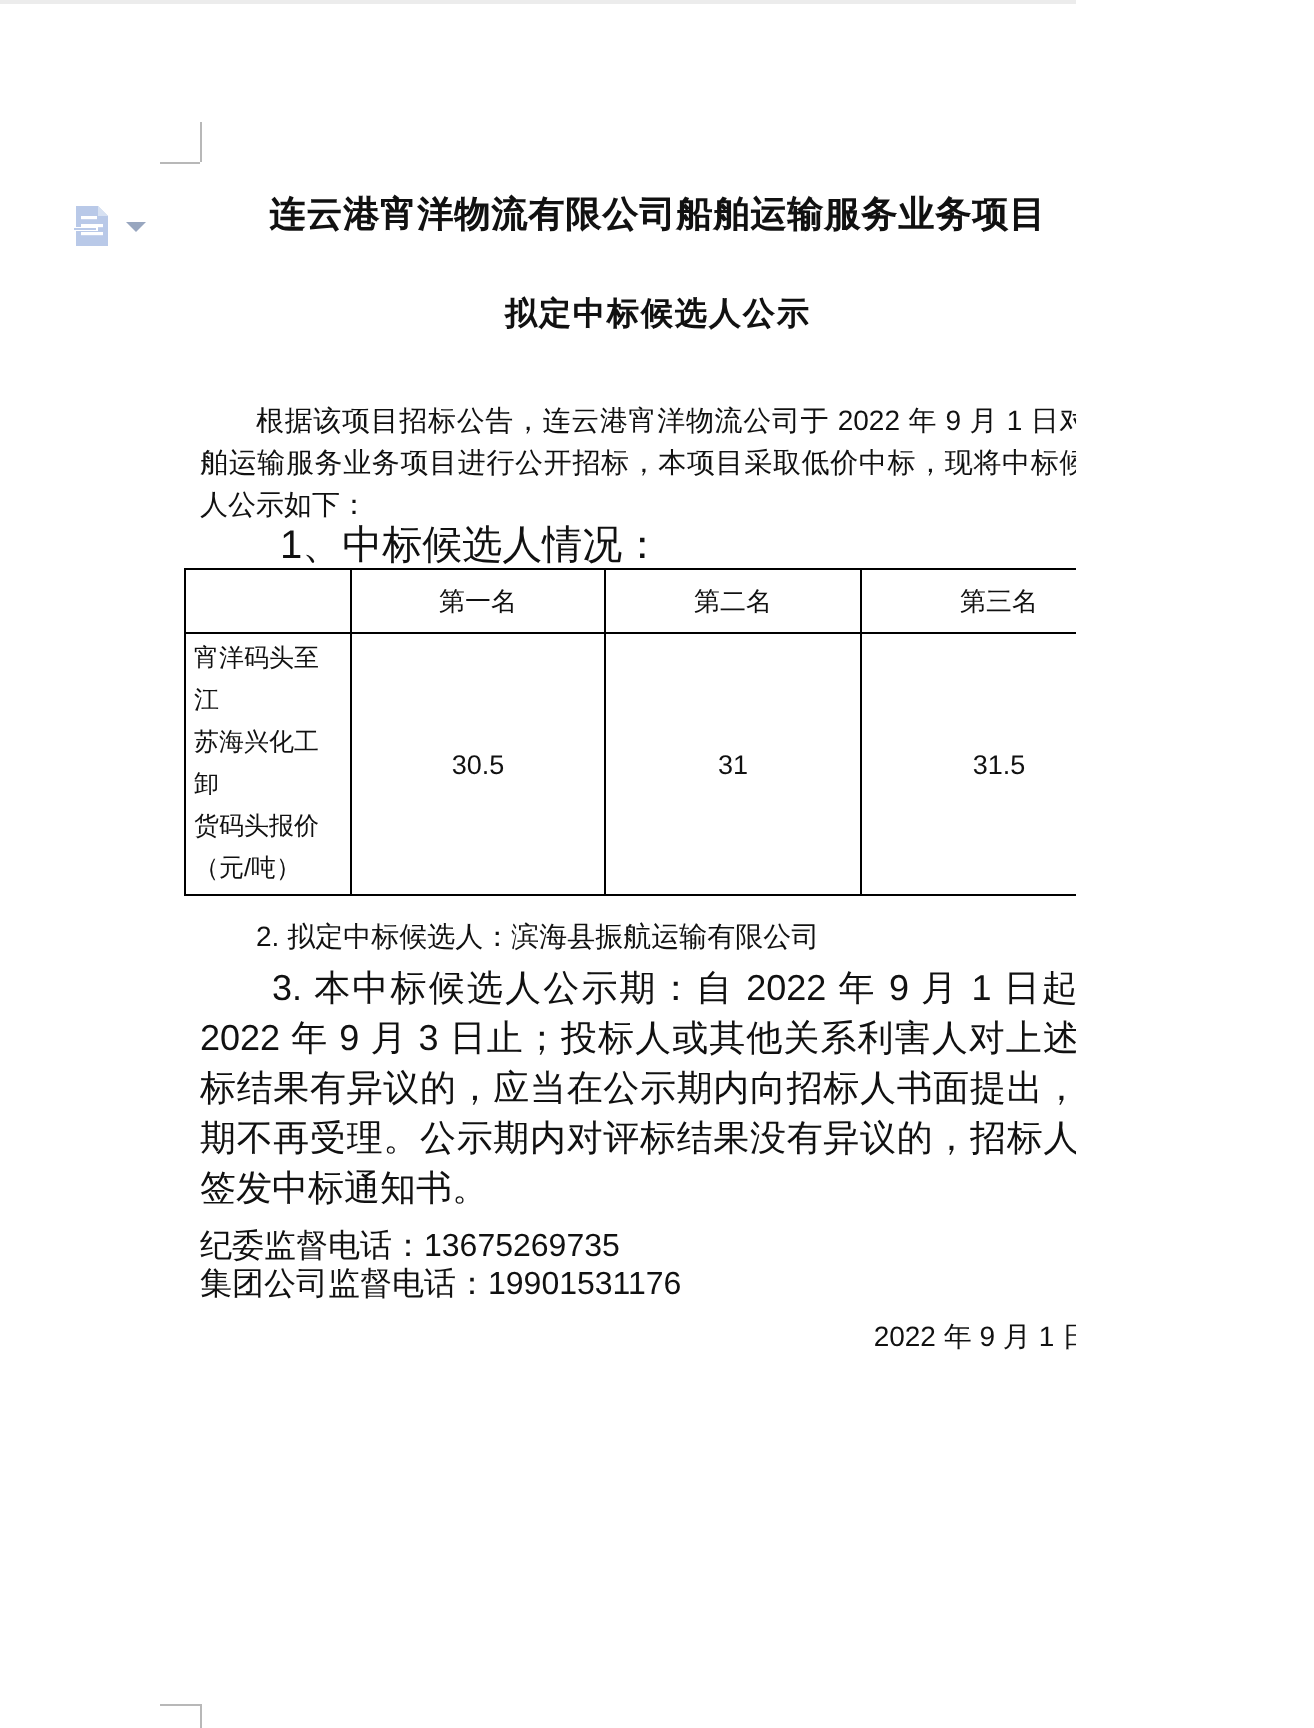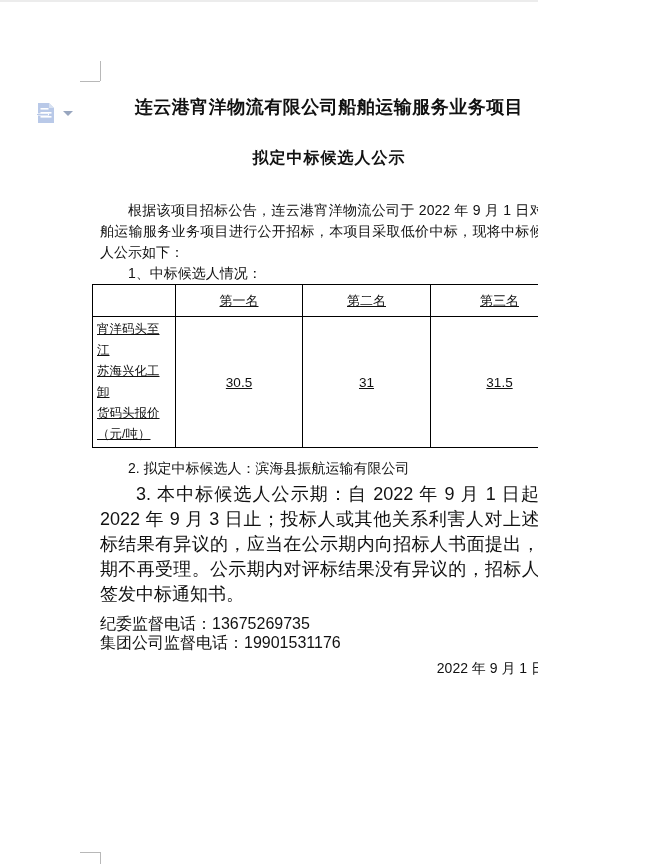--- a/index.html
+++ b/index.html
@@ -52,31 +52,30 @@
   }
   .doc-subtitle {
     margin: 26px 0 0; font-size: 16px; line-height: 24px;
     font-weight: bold; text-align: center; letter-spacing: 1px;
   }
   .p-intro {
     margin: 30px 0 0; font-size: 14px; line-height: 21px;
     text-align: justify; text-indent: 2em;
   }
   .p-list-intro {
-    margin: 0; font-size: 14px; line-height: 20px; text-indent: 2em;
+    margin: 0; font-size: 20px; line-height: 20px; text-indent: 2em;
   }
   .doc-table {
     border-collapse: collapse; table-layout: fixed;
     width: 476px; margin: 1px 0 0 -8px;
   }
   .doc-table td {
     border: 1px solid #000; overflow: hidden;
     padding: 0 3px; text-align: center; vertical-align: middle;
     font-size: 13px;
-    text-decoration: underline;
   }
   tr.row-head    { height: 32px; }
   tr.row-names   { height: 78px; }
   tr.row-price   { height: 89px; }
   .cell-multiline { white-space: pre-line; }
   tr.row-names td { line-height: 30px; white-space: pre-line; }
   td.cell-rowlabel {
     text-align: left; font-size: 12.5px; line-height: 21px;
     white-space: pre-line; padding: 2px 9px 2px 4px;
   }

